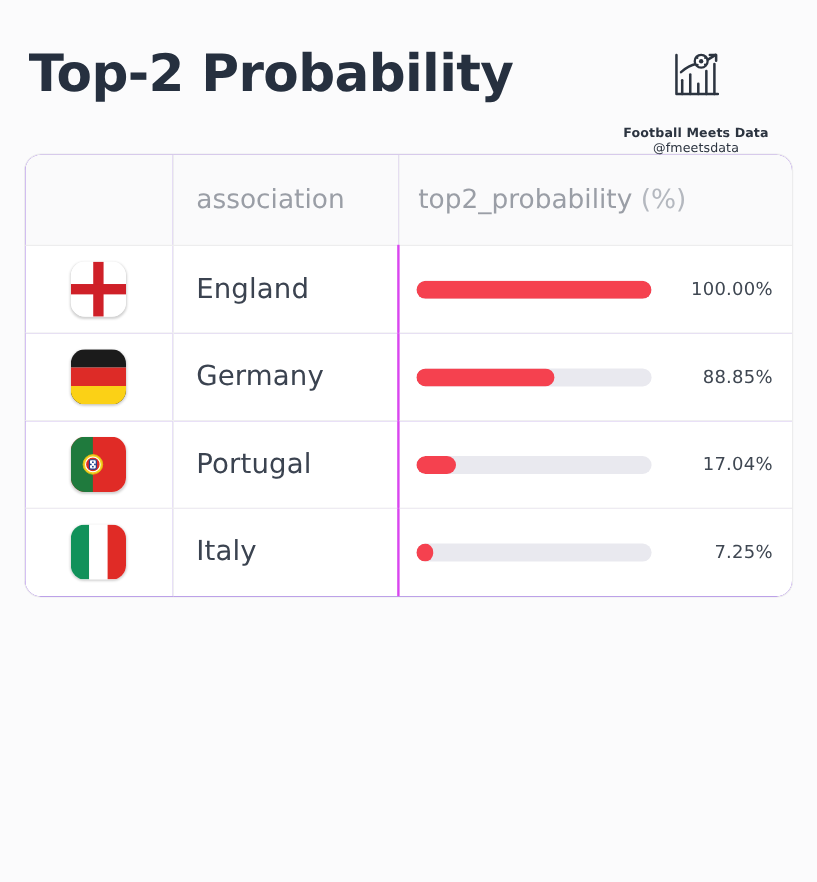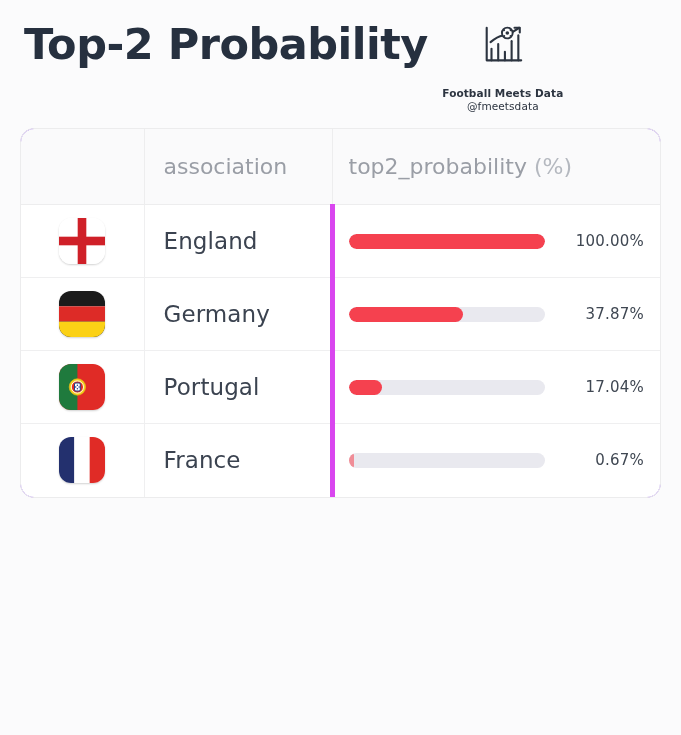--- a/index.html
+++ b/index.html
@@ -18,22 +18,22 @@
     position: relative;
     width: 681px;
     height: 735px;
     box-sizing: border-box;
   }
 
   
   .header {
     display: flex;
     align-items: flex-start;
-    justify-content: flex-start;
-    padding: 16px 26px 0 24px;
+    justify-content: space-between;
+    padding: 34px 26px 0 24px;
     box-sizing: border-box;
     height: 128px;
   }
 
   .page-title {
     font-family: "DejaVu Sans", sans-serif;
     font-size: 43px;
     font-weight: 700;
     letter-spacing: -0.5px;
     color: #26303f;
@@ -122,21 +122,21 @@
     padding: 0;
     background: #ffffff;
   }
   tbody tr:last-child td { border-bottom: none; }
 
   td.cell-flag {
     border-right: 1px solid #efeff0;
     text-align: center;
   }
   td.cell-name {
-    border-right: 5px solid #d946ef;
+    border-right: 2px solid #d946ef;
     padding-left: 19px;
     font-size: 23px;
     color: #3b4350;
     font-weight: 400;
     letter-spacing: 0.1px;
   }
   td.cell-bar {
     padding: 0 18px 0 14px;
   }
 
@@ -262,21 +262,21 @@
       <rect y="21.34" width="64" height="21.33" fill="#dd2b27"></rect>
       <rect y="42.67" width="64" height="21.33" fill="#f8d busy"></rect>
       <rect y="42.67" width="64" height="21.33" fill="#fbd116"></rect>
                 </svg></span></td>
             <td class="cell-name">Germany</td>
             <td class="cell-bar">
               <div class="bar-row">
                 <div class="bar-track">
                   <div class="bar-fill" style="width: 58.57%;"></div>
                 </div>
-                <div class="bar-value">37.87%</div>
+                <div class="bar-value">88.85%</div>
               </div>
             </td>
           </tr>
           <tr>
             <td class="cell-flag"><span class="flag">
     <svg viewBox="0 0 64 64">
       <rect width="64" height="64" fill="#e02b26"></rect>
       <rect width="25.6" height="64" fill="#1f7a3d"></rect>
       <circle cx="25.6" cy="32" r="11.4" fill="#f5d020" stroke="#e0b912" stroke-width="1"></circle>
       <circle cx="25.6" cy="32" r="8" fill="#e02b26"></circle>
@@ -295,31 +295,31 @@
                 <div class="bar-track">
                   <div class="bar-fill" style="width: 17.04%;"></div>
                 </div>
                 <div class="bar-value">17.04%</div>
               </div>
             </td>
           </tr>
           <tr>
             <td class="cell-flag"><span class="flag">
     <svg viewBox="0 0 64 64">
-      <rect width="21.34" height="64" fill="#23306e"></rect>
+      <rect width="21.34" height="64" fill="#11915a"></rect>
       <rect x="21.34" width="21.33" height="64" fill="#ffffff"></rect>
       <rect x="42.67" width="21.33" height="64" fill="#e02b26"></rect>
                 </svg></span></td>
-            <td class="cell-name">France</td>
+            <td class="cell-name">Italy</td>
             <td class="cell-bar">
               <div class="bar-row">
                 <div class="bar-track">
-                  <div class="bar-fill" style="width: 3%; opacity: 0.55;"></div>
+                  <div class="bar-fill" style="width: 7.25%;"></div>
                 </div>
-                <div class="bar-value">0.67%</div>
+                <div class="bar-value">7.25%</div>
               </div>
             </td>
           </tr>
         </tbody>
     </table>
   </div>
 
 </div>
 
 </body></html>

